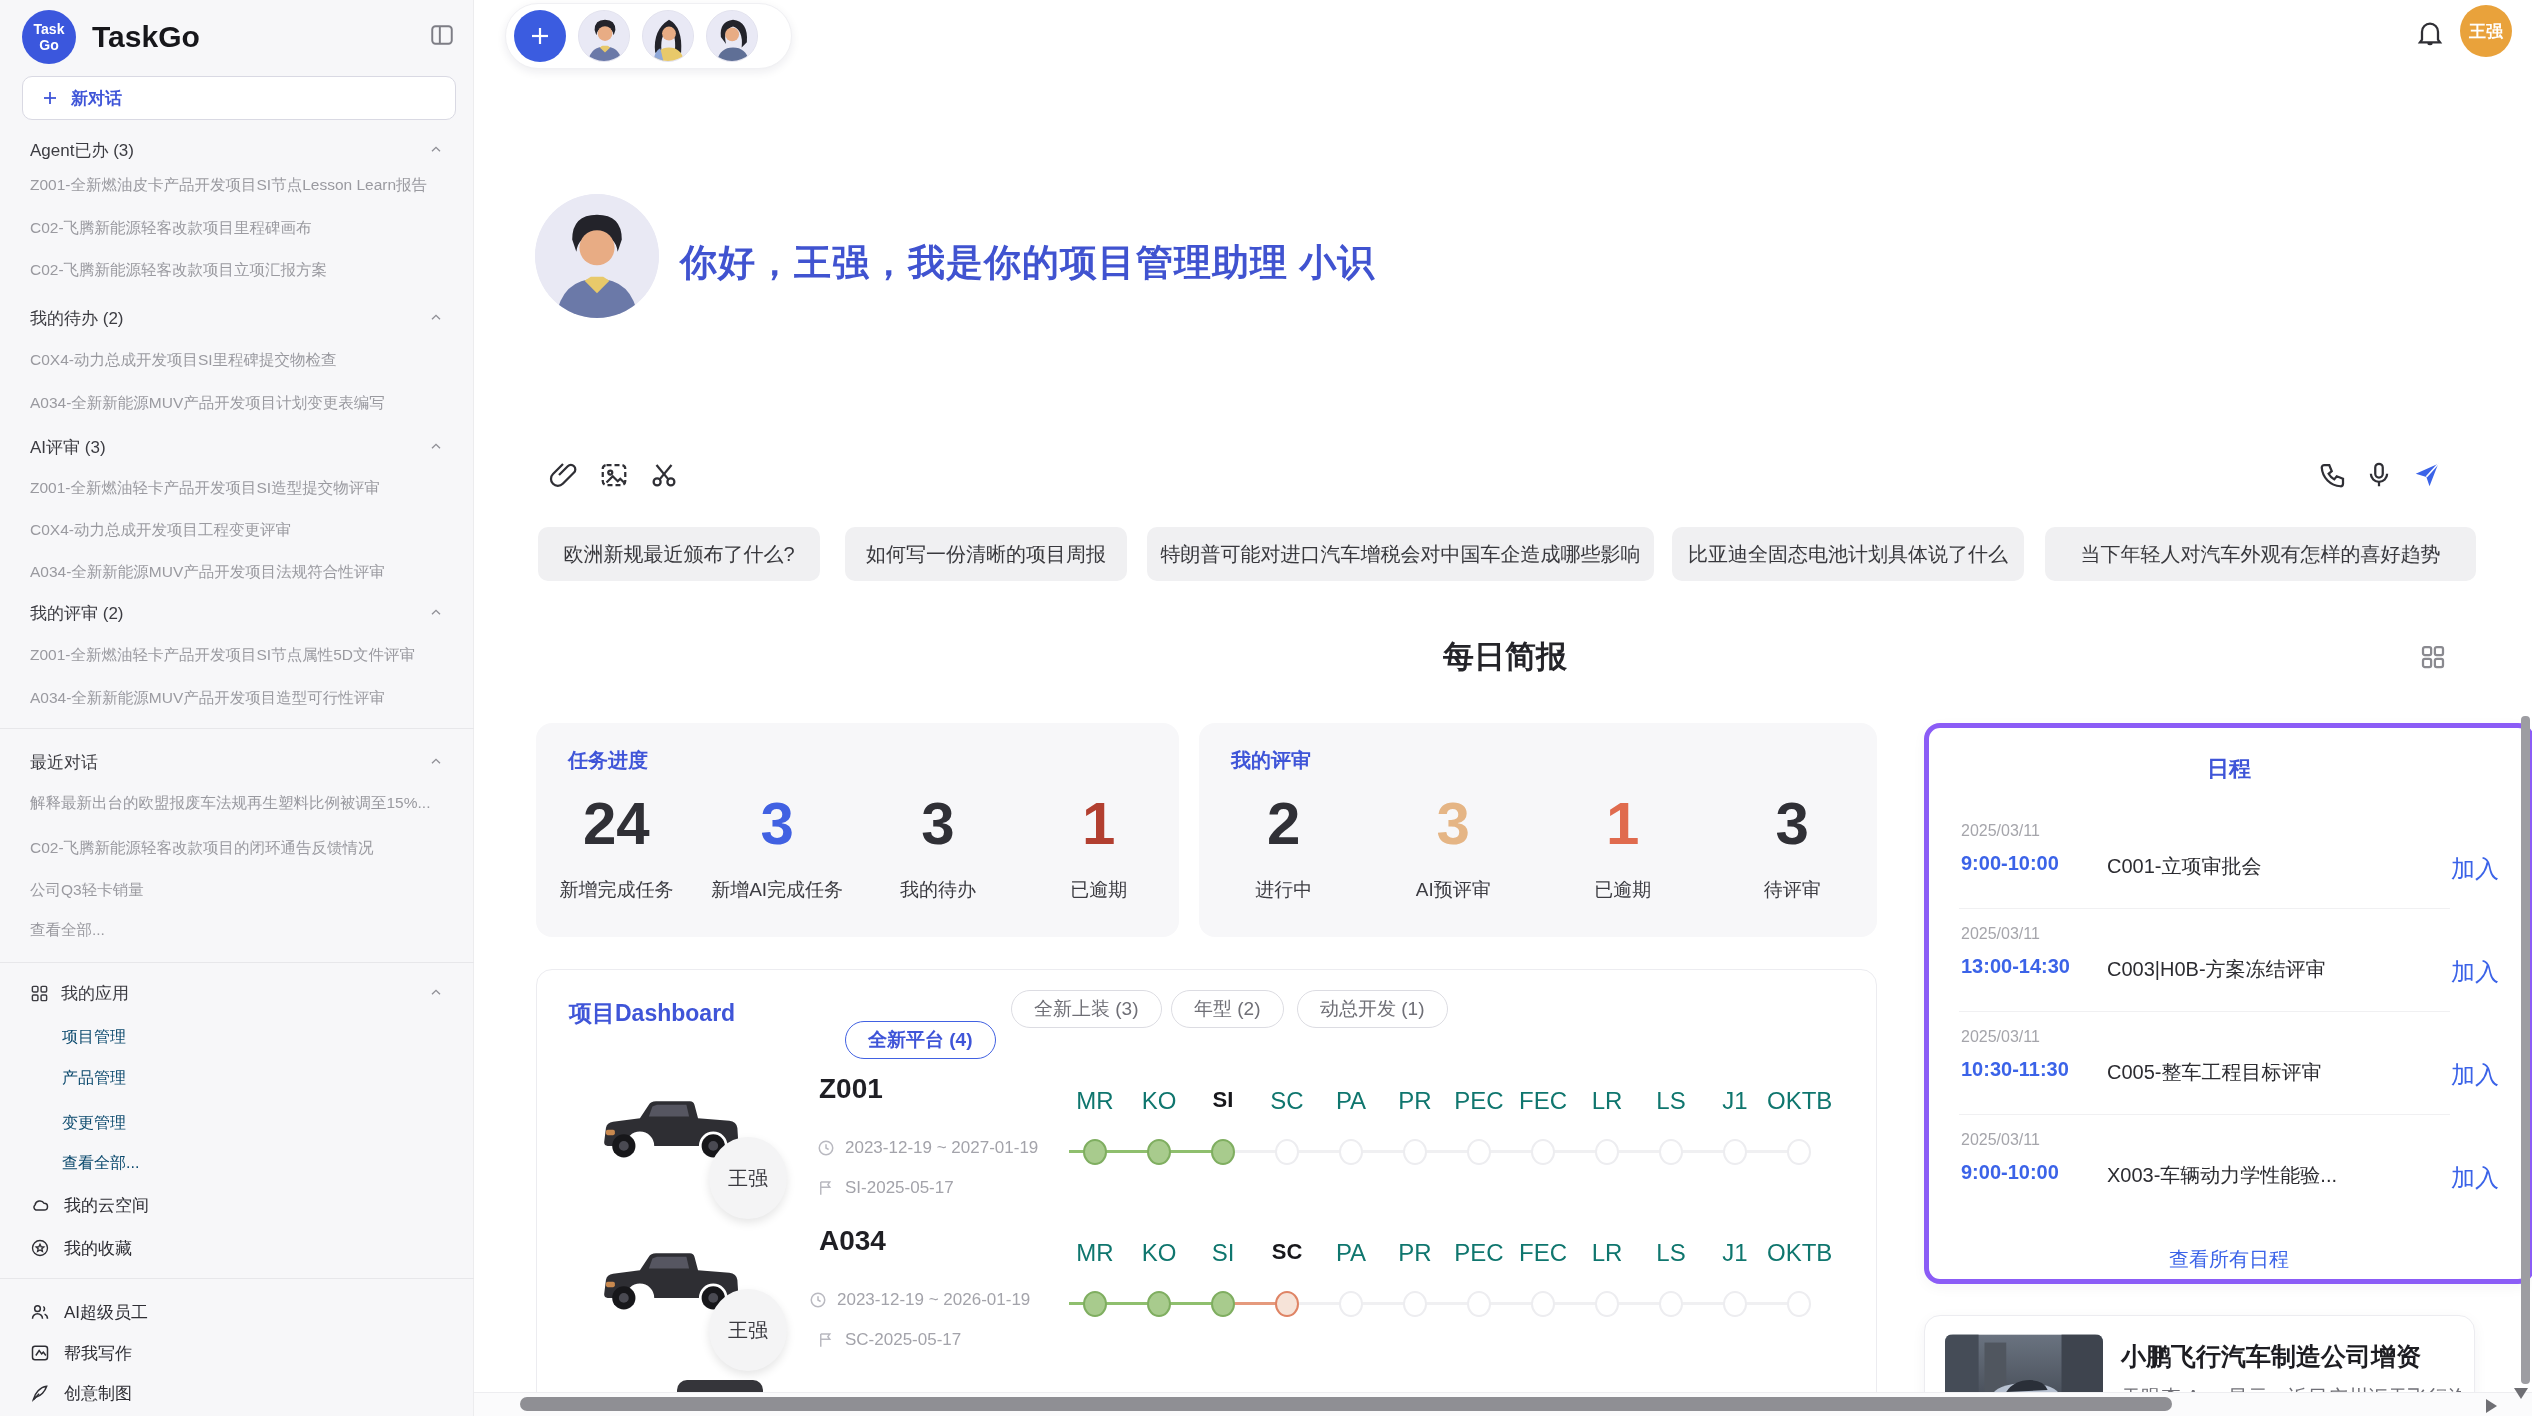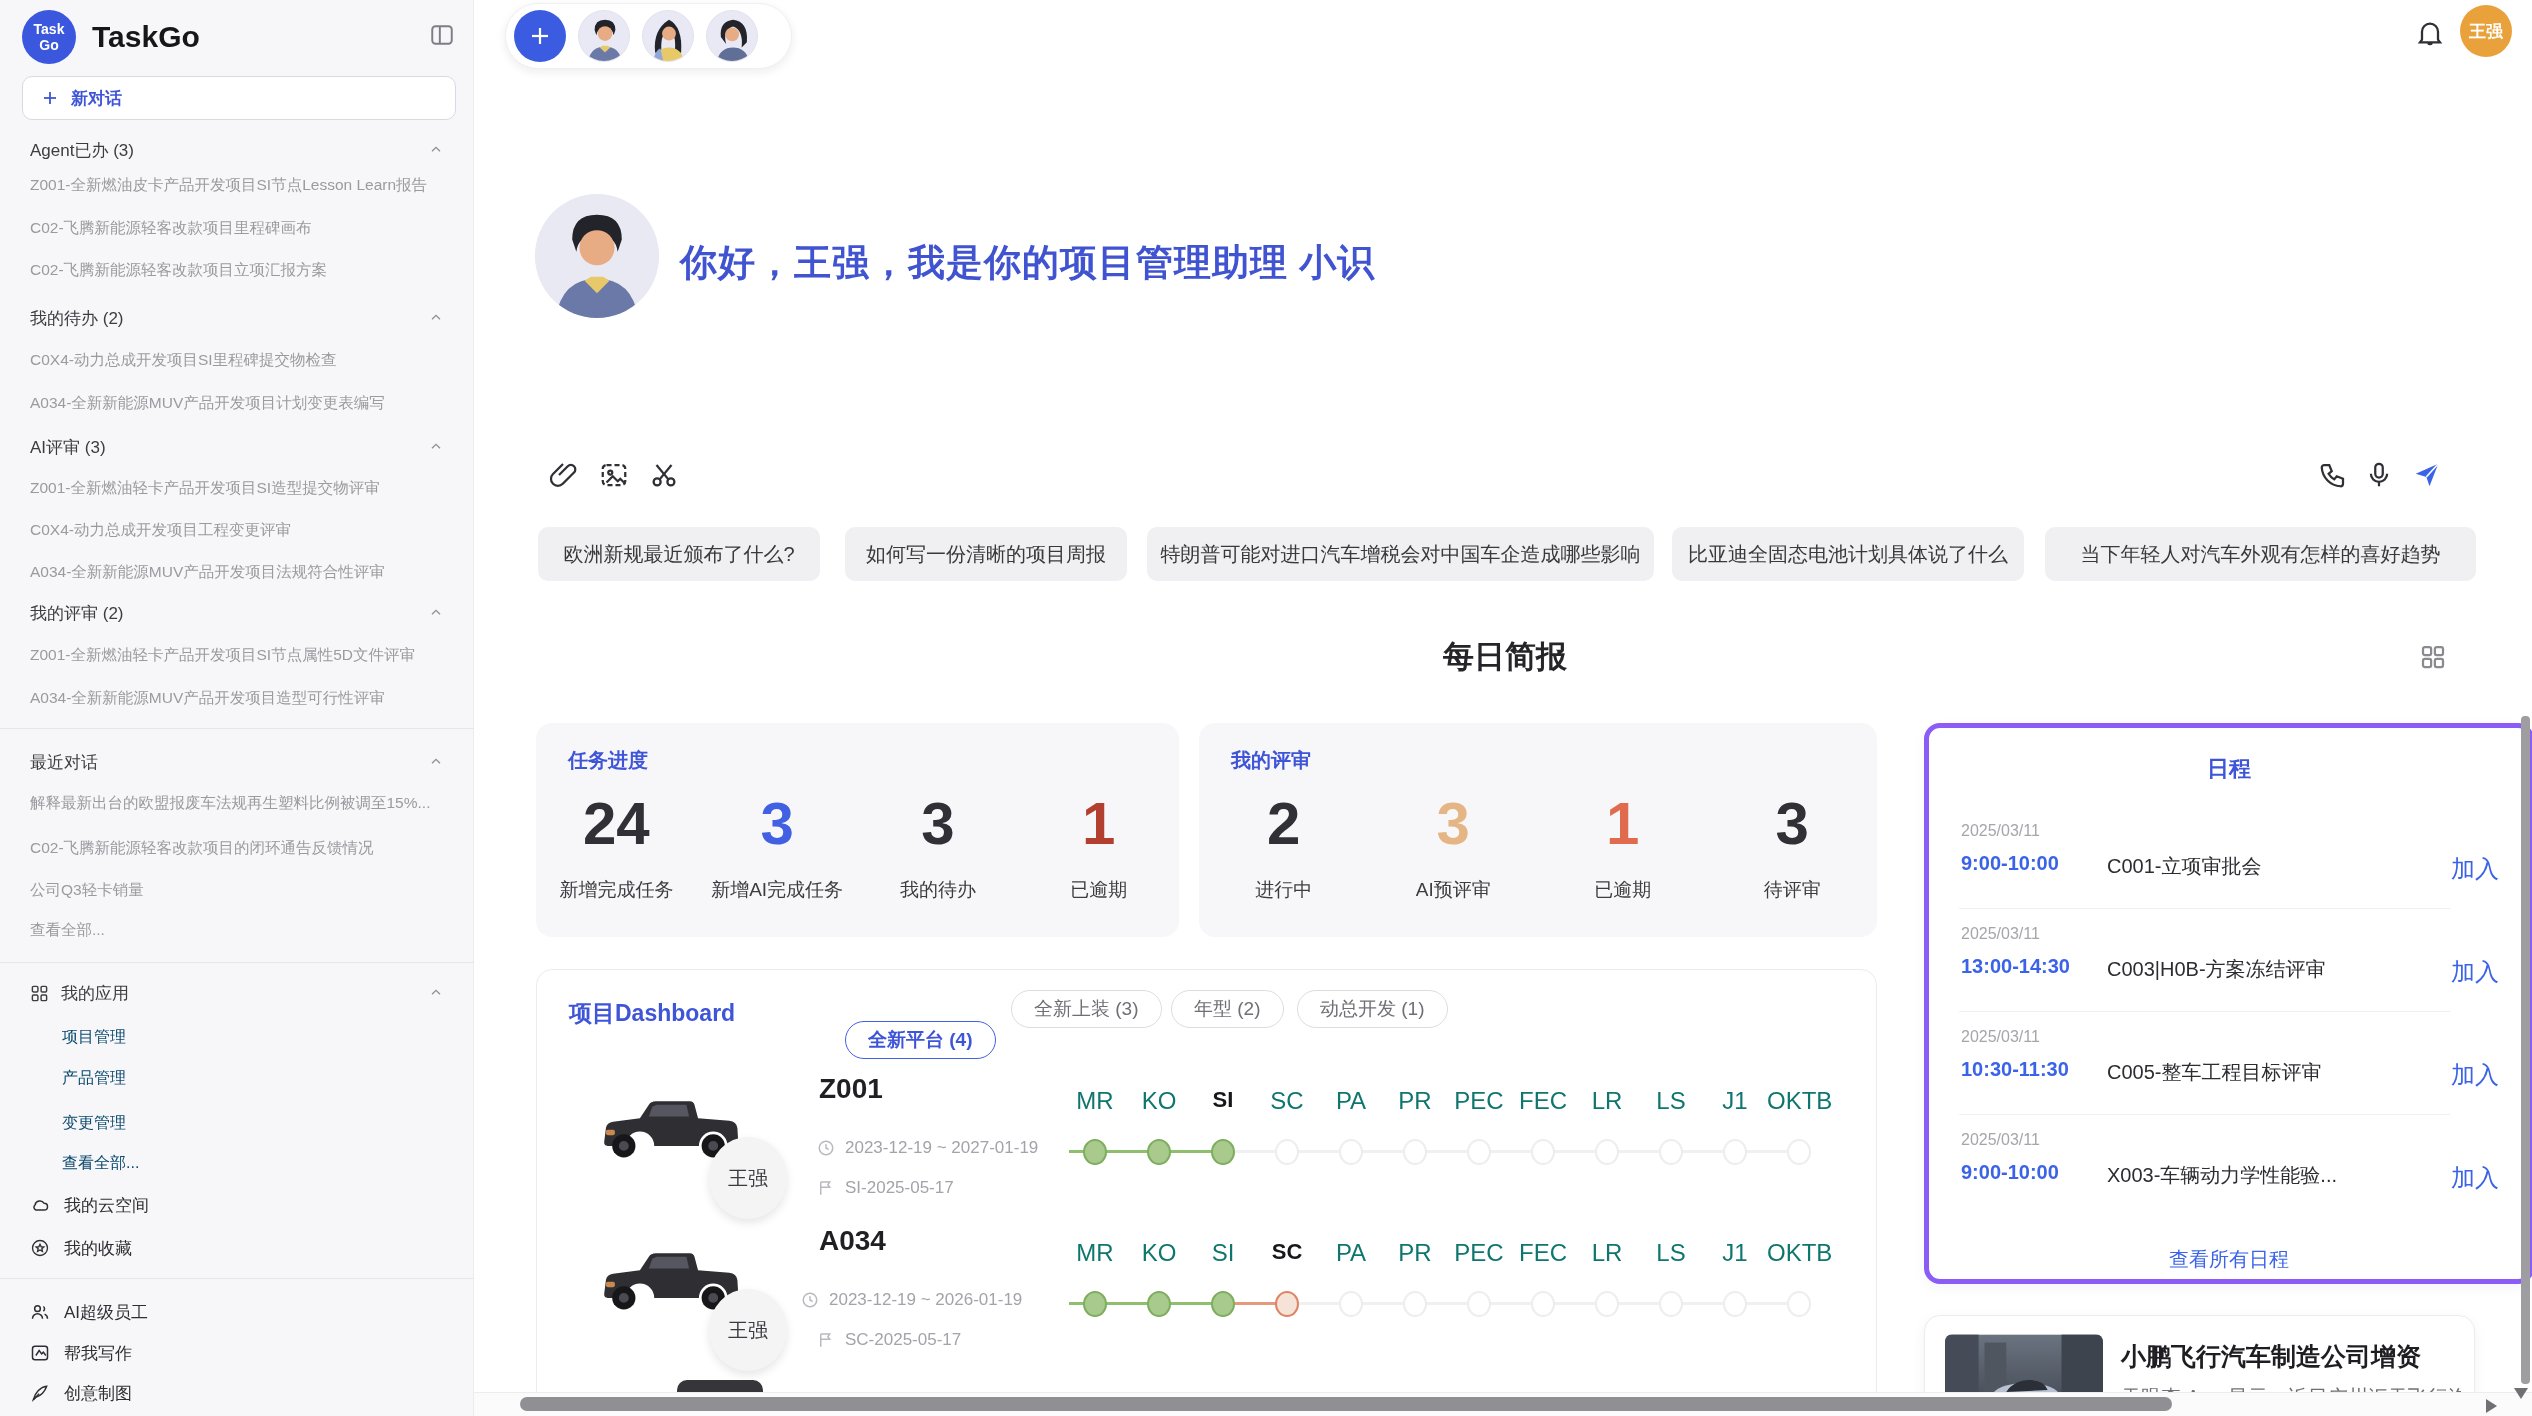--- a/index.html
+++ b/index.html
@@ -501,21 +501,21 @@
           <path d="M62 26 L67 24 L100 24 L103 37 L58 37 Z" fill="#565661"></path>
           <rect x="10" y="52" width="10" height="6" rx="2" fill="#c9894f"></rect>
           <circle cx="30" cy="70" r="13" fill="#17171a"></circle>
           <circle cx="30" cy="70" r="5.5" fill="#4a4a52"></circle>
           <circle cx="130" cy="70" r="13" fill="#17171a"></circle>
           <circle cx="130" cy="70" r="5.5" fill="#4a4a52"></circle>
         </svg>
     </div>
     <div class="owner-badge" style="left:172px;top:319px">王强</div>
     <div class="proj-code" style="left:282px;top:255px">A034</div>
-    <div class="meta-row" style="left:264px;top:320px">
+    <div class="meta-row" style="left:272px;top:320px">
       <svg width="18" height="18" viewBox="0 0 24 24" fill="none" stroke="#b9b9c0" stroke-width="2">
           <circle cx="12" cy="12" r="9"></circle>
           <path d="M12 7 v5 l3.5 2"></path>
         </svg>
       <span>2023-12-19 ~ 2026-01-19</span>
     </div>
     <div class="meta-row" style="left:280px;top:360px">
       <svg width="18" height="18" viewBox="0 0 24 24" fill="none" stroke="#b9b9c0" stroke-width="2">
           <path d="M5 21 V4 M5 4 h12 l-2.5 3.5 L17 11 H5"></path>
         </svg>

